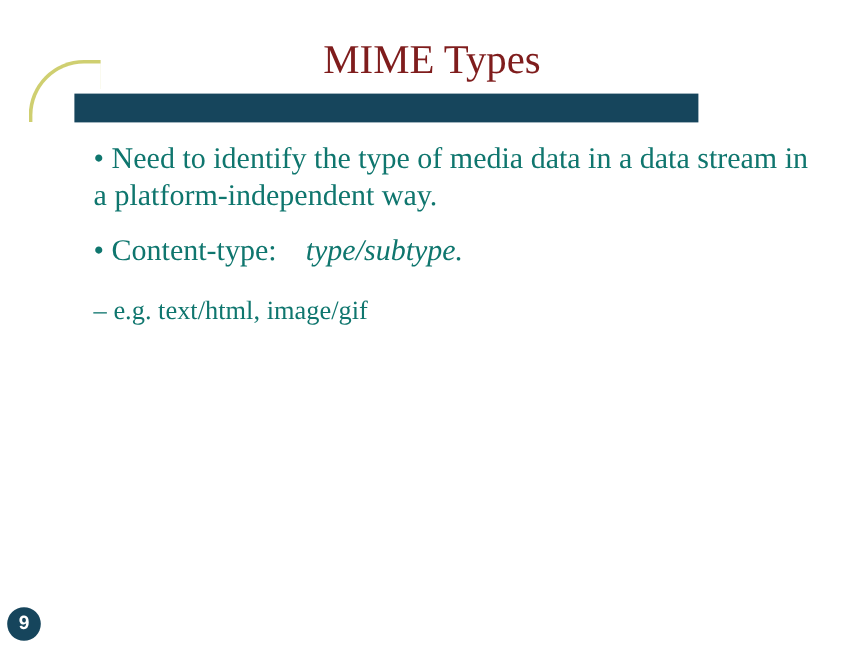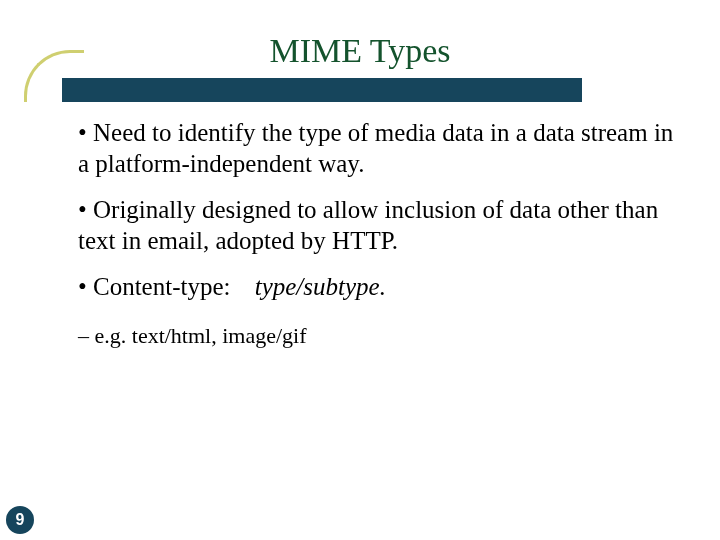--- a/index.html
+++ b/index.html
@@ -1,41 +1,40 @@
 <!DOCTYPE html>
 <html><head>
 <meta charset="utf-8">
 <style>
   * { margin: 0; padding: 0; box-sizing: border-box; }
   html, body { width: 720px; height: 540px; font-family: "Times New Roman", Times, serif; background: #fff; overflow: hidden; }
   .slide { position: relative; width: 720px; height: 540px; background: #fff; }
   .title-area { position: absolute; top: 32px; left: 0; right: 0; height: 70px; }
-  .title-text { position: absolute; top: 0; left: 0; right: 0; text-align: center; font-size: 34px; color: #14532d; z-index: 2; }
+  .title-text { position: absolute; top: 0; left: 0; right: 0; text-align: center; font-size: 34px; color: #7f1d1d; z-index: 2; }
   .title-bar { position: absolute; top: 46px; left: 62px; width: 520px; height: 24px; background: #16455c; z-index: 1; }
   .title-notch { position: absolute; top: 18px; left: 24px; width: 60px; height: 52px; border: 3px solid #cfcf70; border-right: none; border-bottom: none; border-top-left-radius: 46px; z-index: 3; background: transparent; }
-  .body { position: absolute; top: 118px; left: 78px; right: 40px; font-size: 25px; color: #000000; line-height: 1.22; }
+  .body { position: absolute; top: 118px; left: 78px; right: 40px; font-size: 25px; color: #0f766e; line-height: 1.22; }
   .body p { margin-bottom: 16px; }
   .sub { font-size: 22px; margin-top: 20px; }
   .italic { font-style: italic; margin-left: 18px; }
   .pagenum { position: absolute; left: 6px; bottom: 6px; width: 28px; height: 28px; border-radius: 50%; background: #16455c; color: #fff; font-family: Arial, Helvetica, sans-serif; font-size: 16px; font-weight: bold; display: flex; align-items: center; justify-content: center; }
 </style>
 </head>
 <body>
 
 <div class="slide">
 
   <div class="title-area">
     <div class="title-bar"></div>
     <div class="title-notch"></div>
     <div class="title-text">MIME Types</div>
   </div>
 
   <div class="body">
     <p>• Need to identify the type of media data in a data stream in a platform-independent way.</p>
-    <p>• Originally designed to allow inclusion of data other than text in email, adopted by HTTP.</p>
     <p>
       <span>• Content-type: </span><span class="italic">type/subtype.</span>
     </p>
     <p class="sub">– e.g. text/html, image/gif</p>
   </div>
 
   <div class="pagenum">
     <span>9</span>
   </div>
 

